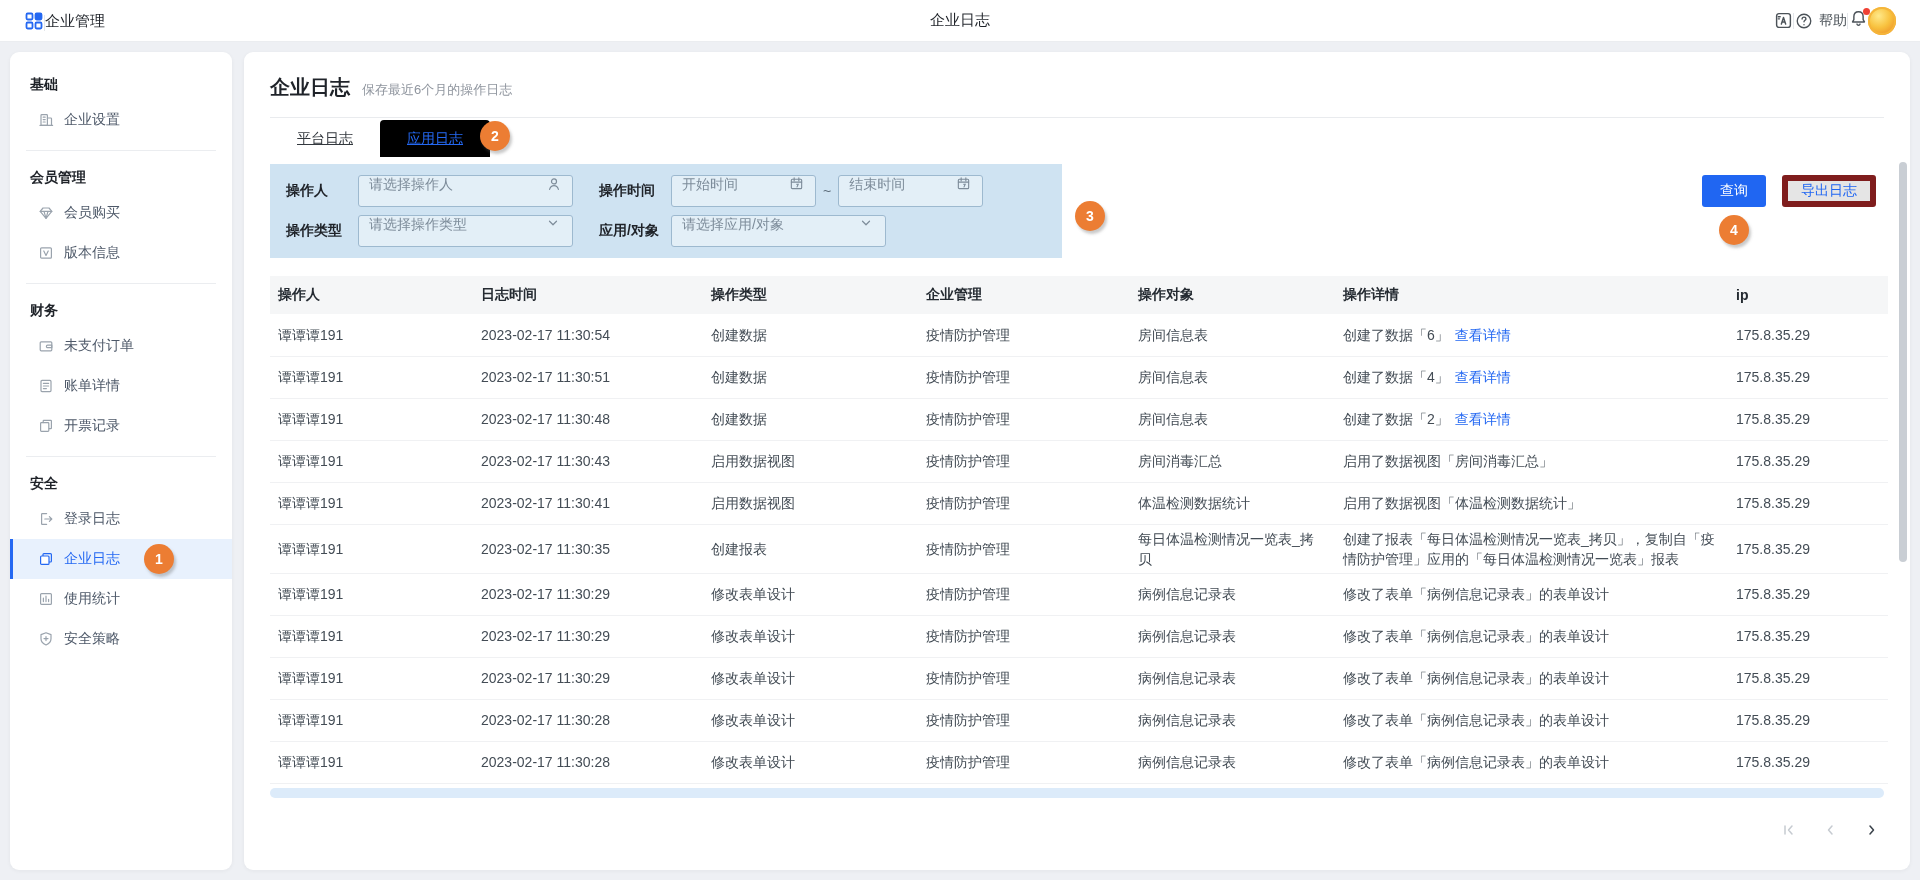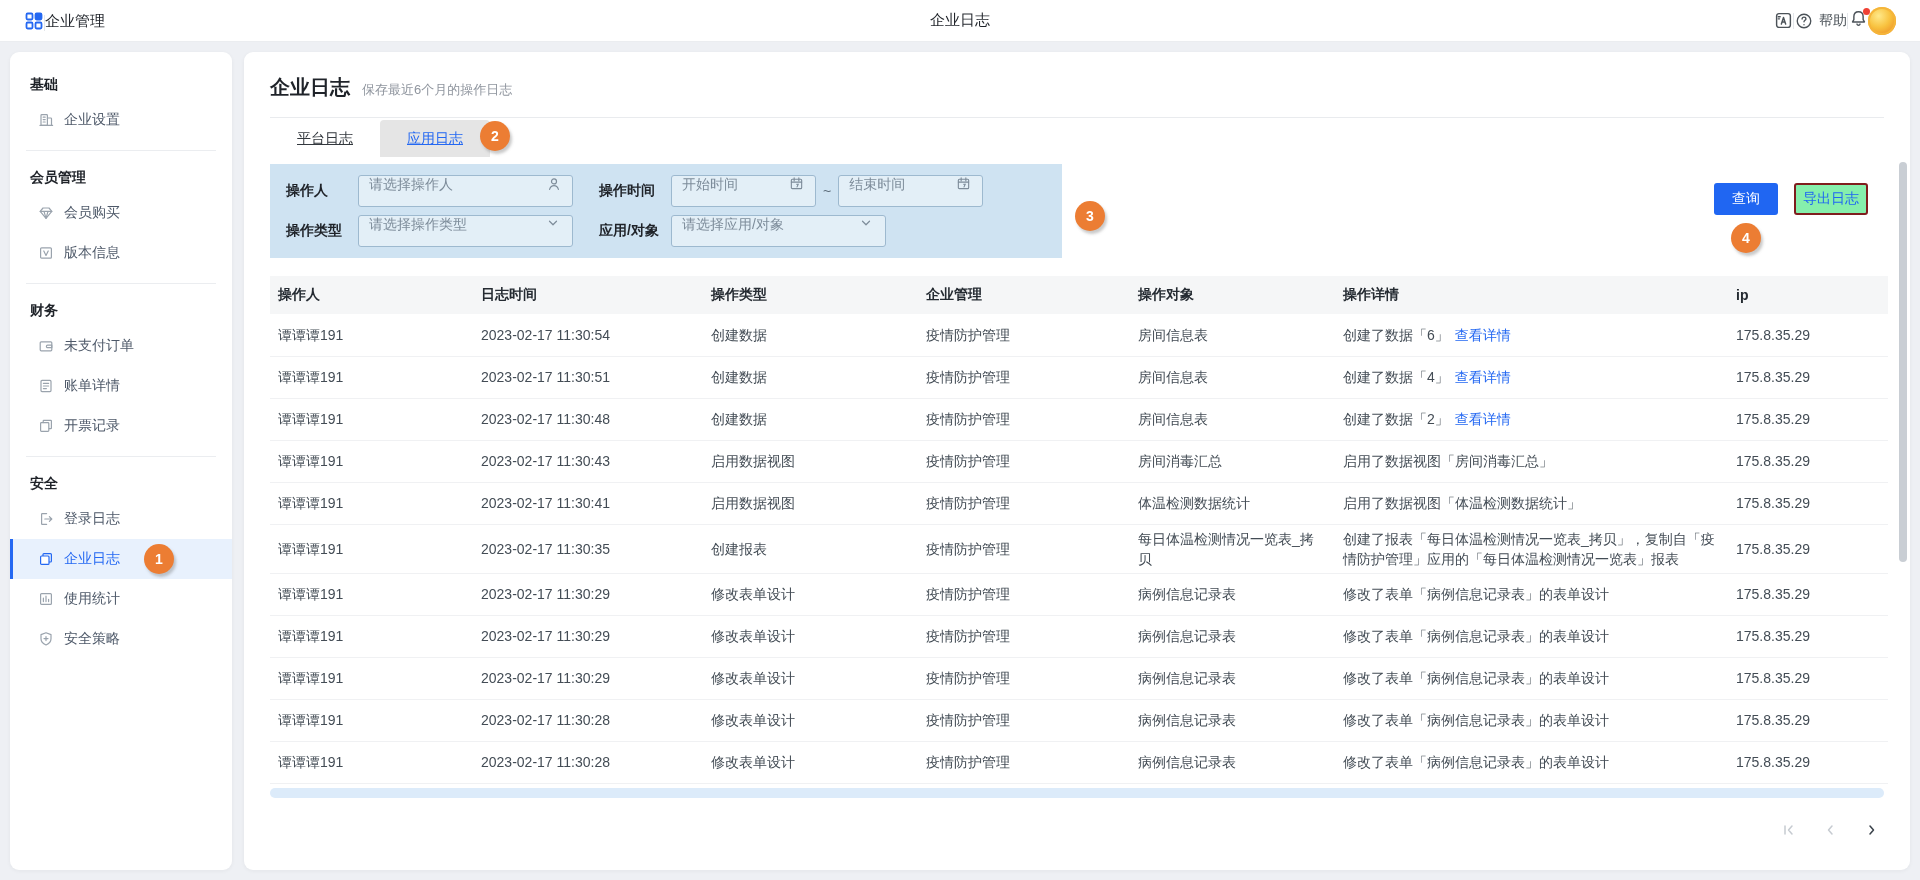--- a/index.html
+++ b/index.html
@@ -27,38 +27,38 @@
   .side-div { height:1px; background:#ebedf0; margin:10px 0; }
   .num-badge { width:30px; height:30px; border-radius:50%; background:#ec7d33; color:#fff; font-size:14px; font-weight:bold; display:flex; align-items:center; justify-content:center; box-shadow:2px 3px 3px rgba(100,100,100,.35); flex:0 0 30px; }
   .side-item .num-badge { margin-left:14px; }
 
   .main { flex:1; position:relative; padding:22px 26px 0; overflow:hidden; }
   .main-header { display:flex; align-items:baseline; gap:12px; padding-bottom:16px; }
   .main-title { font-size:20px; font-weight:bold; color:#1f2329; }
   .main-sub { font-size:13px; color:#8f959e; }
   .tabbar { border-top:1px solid #e9ebee; height:40px; display:flex; align-items:stretch; position:relative; padding-top:2px; }
   .tab { padding:0 27px; display:flex; align-items:center; font-size:14px; color:#33383e; cursor:pointer;text-decoration:underline; }
-  .tab.active { background:#e5e5e5; color:#2468f2; border-radius:4px 4px 0 0;text-align:right; }
+  .tab.active { background:#000000; color:#2468f2; border-radius:4px 4px 0 0;text-align:right; }
   .tab-badge { position:absolute; left:210px; top:3px; }
 
   .filter-wrap { position:relative; margin-top:7px; }
   .filter-panel { width:792px; background:#cfe3f2; padding:11px 16px; display:flex; flex-direction:column; gap:8px; }
   .f-row { display:flex; align-items:center; }
   .f-label { font-size:14px; font-weight:bold; color:#1f2329; width:72px; flex:0 0 72px; }
   .f-label.second { margin-left:26px; width:72px; flex:0 0 72px; }
   .f-ctl { height:32px; background:rgba(255,255,255,.42); border:1px solid #9db9cf; border-radius:3px; display:flex; padding:0 10px; color:#7d8c9a; font-size:14px; cursor:pointer; }
   .f-ctl .ph { flex:1; white-space:nowrap; overflow:hidden; }
   .f-ctl .c-ico { width:16px; height:16px; color:#7d8c9a; display:inline-flex; margin-left:8px; flex:0 0 16px; }
   .w215 { width:215px; } .w145 { width:145px; }
   .tilde { margin:0 7px; color:#5b6b79; font-size:14px; }
   .filter-step-badge { position:absolute; left:805px; top:37px; }
-  .actions { position:absolute; right:16px; top:11px; display:flex; gap:16px;margin-top:8px; }
+  .actions { position:absolute; right:8px; top:11px; display:flex; gap:16px; }
   .btn { height:32px; border-radius:3px; font-size:14px; display:flex; align-items:center; justify-content:center; cursor:pointer; }
   .btn-primary { width:64px; background:#2066f2; color:#fff; }
-  .btn-outline { width:74px; background:#86efac; color:#2066f2; border:2px solid #7f1d1d; }
+  .btn-outline { width:94px; background:#e5e5e5; color:#2066f2; border:6px solid #7f1d1d; }
   .actions-badge { position:absolute; left:17px; top:40px; }
 
   .table-wrap { margin-top:18px; }
   table { width:100%; border-collapse:collapse; table-layout:fixed; }
   thead th { background:#f5f6f7; height:38px; text-align:left; font-size:14px; font-weight:bold; color:#252b32; padding:0 10px 0 8px; }
   tbody td { height:42px; font-size:14px; color:#434c55; border-bottom:1px solid #f0f1f3; padding:4px 10px 4px 8px; line-height:1.45; }
   td.detail a { color:#2468f2; text-decoration:none; margin-left:6px; cursor:pointer; }
   .hscrollbar { height:10px; border-radius:5px; background:#dcebfa; margin-top:4px; cursor:grab; }
   .pagination { display:flex; justify-content:flex-end; align-items:center; gap:26px; margin-top:24px; padding-right:4px; }
   .pg { width:16px; height:16px; display:inline-flex; cursor:pointer; }

